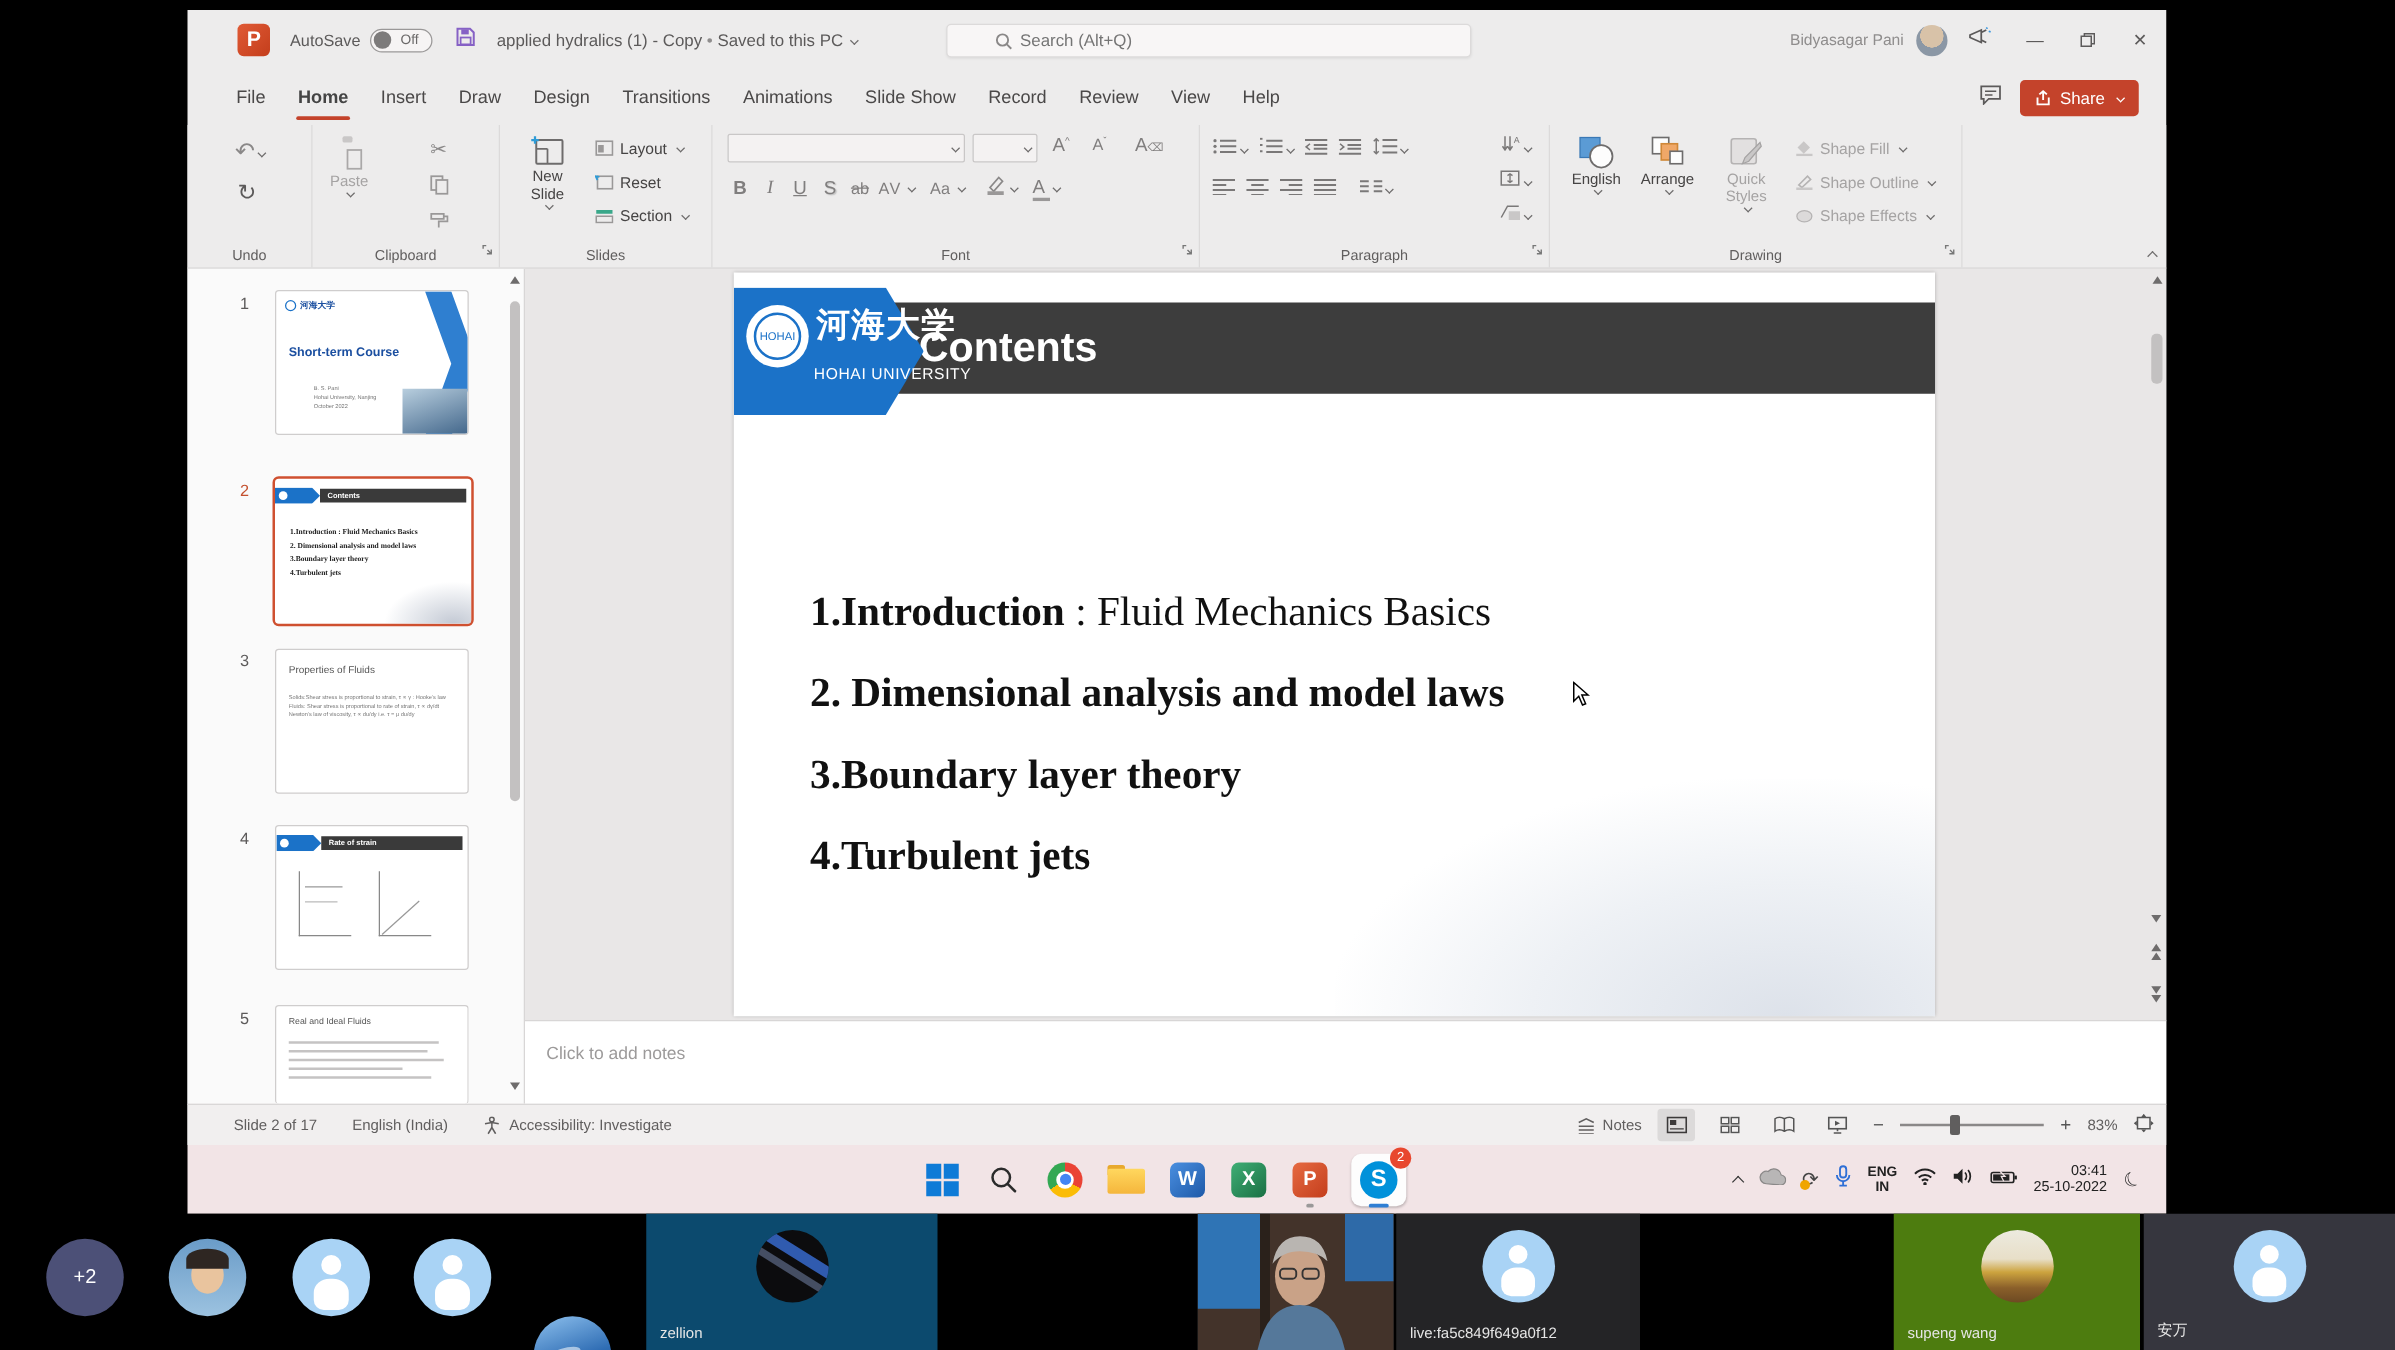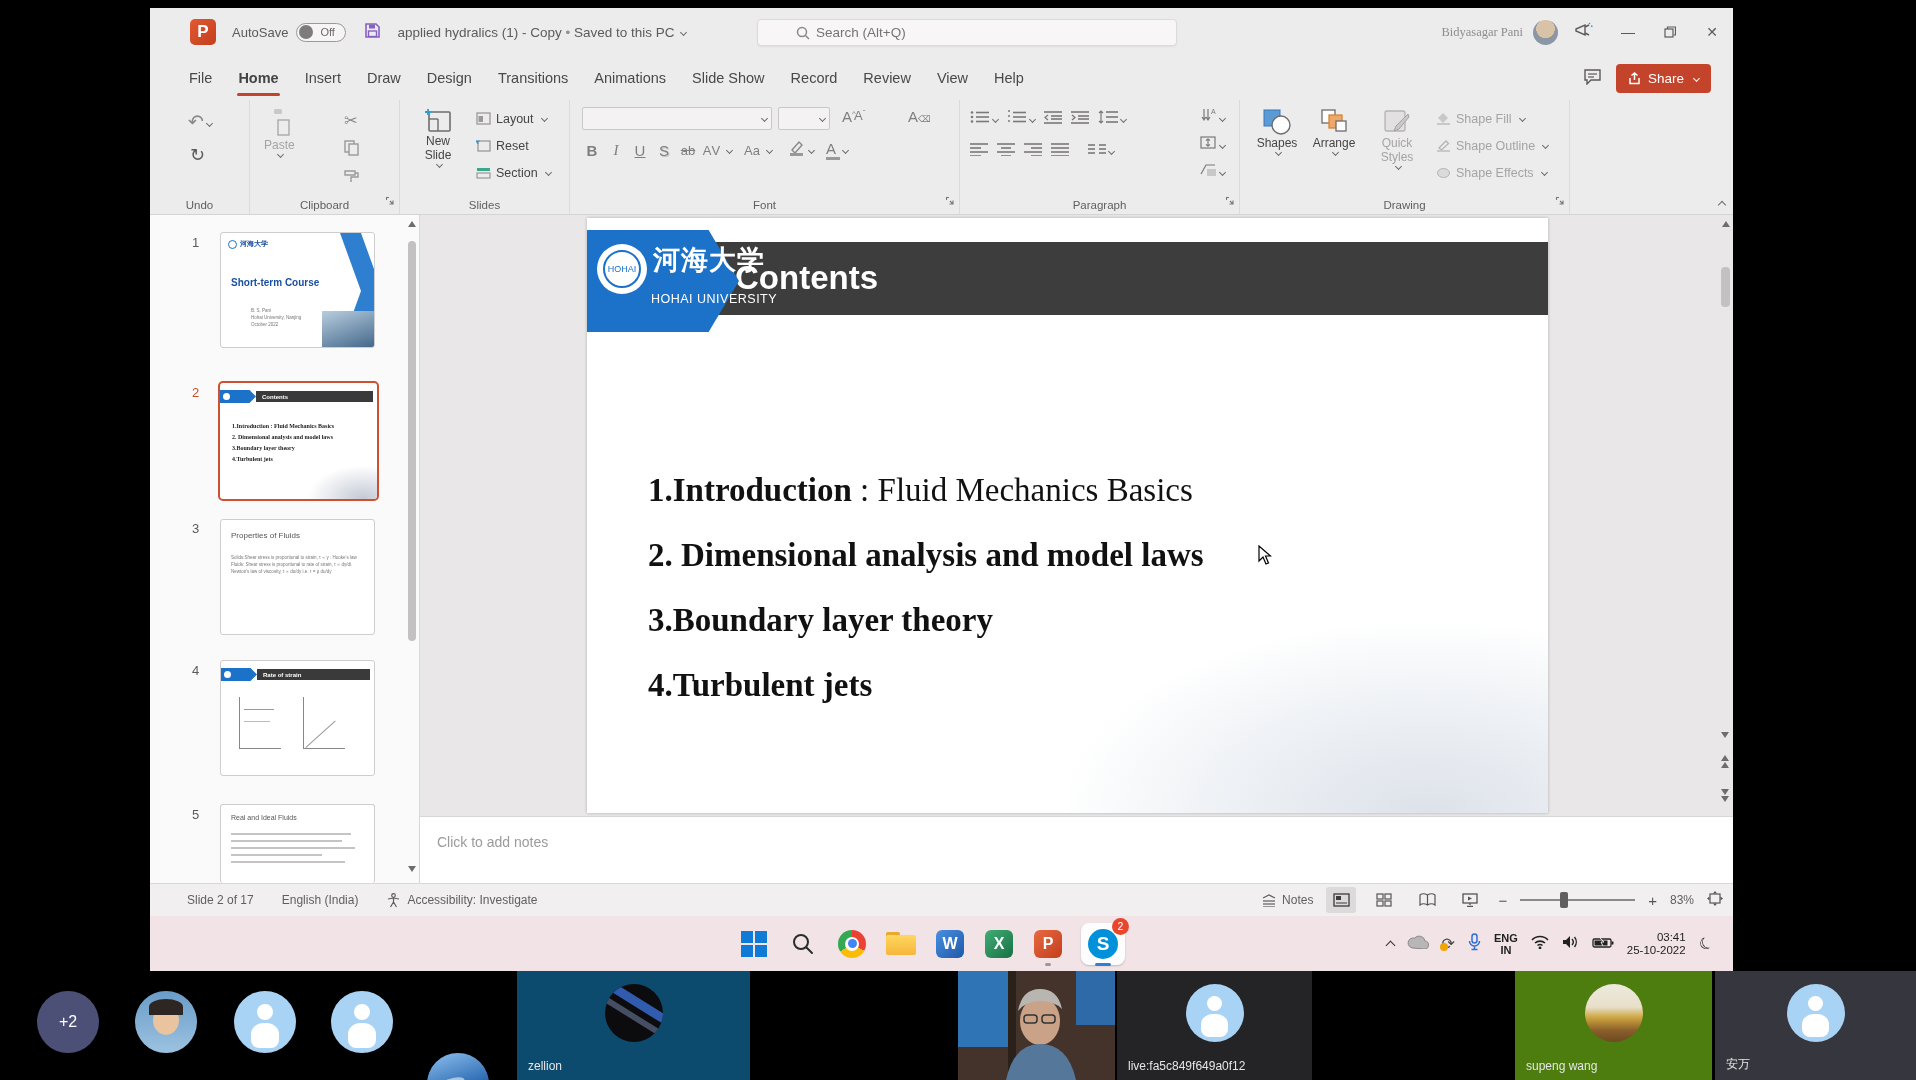--- a/index.html
+++ b/index.html
@@ -25,21 +25,21 @@
   .toggle-txt { font-size:11px; color:#6b6969; margin-left:7px; }
   .save-ic { margin-left:18px; }
   .fname { margin-left:16px; font-size:13.5px; color:#5c5a5a; white-space:nowrap;text-align:right; }
   .searchbox { position:absolute; left:607px; top:11px; width:420px; height:27px; background:#f8f6f6;
                border:1px solid #dcdada; border-radius:4px; display:flex; align-items:center;
                padding-left:58px; box-shadow:0 1px 2px rgba(0,0,0,.06); }
   .searchbox svg { position:absolute; left:38px; }
   .searchbox input { border:none; outline:none; background:transparent; font-size:13.5px; color:#8a8888;
                      width:300px; font-family:inherit; }
   .tb-right { position:absolute; right:0; top:0; height:48px; display:flex; align-items:center; }
-  .uname { font-size:12.5px; color:#8f8d8d; margin-right:10px;font-family:Liberation Serif, serif; }
+  .uname { font-size:12.5px; color:#8f8d8d; margin-right:10px; }
   .uavatar { width:25px; height:25px; border-radius:50%;
              background:radial-gradient(circle at 50% 35%,#d8c2a8 0 45%,#8b97a5 46%); margin-right:16px; }
   .winbtn { width:42px; height:48px; display:flex; align-items:center; justify-content:center;
             color:#5c5a5a; font-size:14px; }
   .megaphone { margin-right:14px; }
 
   
   .tabrow { position:relative; height:44px; display:flex; align-items:center; padding-left:26px; }
   .tab { padding:0 13px; font-size:14.5px; color:#4a4848; position:relative; height:100%;
          display:flex; align-items:center; }
@@ -352,21 +352,21 @@
      </div>
 
      <div class="rgroup" style="left:420px;width:390px">
        <div class="fbox" style="position:absolute;left:12px;top:7px;width:190px">
               <span class="chev"></span>
             </div>
        <div class="fbox" style="position:absolute;left:208px;top:7px;width:52px">
               <span class="chev"></span>
             </div>
        <span style="position:absolute;left:272px;top:8px;font-size:15px;color:#807e7e">A<sup style="font-size:8px">^</sup></span>
-       <span style="position:absolute;left:284px;top:8px;font-size:13px;color:#807e7e">A<sup style="font-size:8px">ˇ</sup></span>
+       <span style="position:absolute;left:304px;top:8px;font-size:13px;color:#807e7e">A<sup style="font-size:8px">ˇ</sup></span>
        <span style="position:absolute;left:338px;top:8px;font-size:15px;color:#807e7e">A<span style="font-size:9px">⌫</span></span>
        <div style="position:absolute;left:10px;top:40px;display:flex;align-items:center">
          <span class="fletter" style="font-weight:bold">B</span>
          <span class="fletter" style="font-style:italic;font-family:'Liberation Serif',serif">I</span>
          <span class="fletter" style="text-decoration:underline">U</span>
          <span class="fletter" style="text-shadow:1px 1px 1px #bbb">S</span>
          <span class="fletter" style="text-decoration:line-through;font-size:13px">ab</span>
          <span class="fletter" style="font-size:13px;letter-spacing:1px">AV</span>
               <span class="chev"></span>
          <span class="fletter" style="font-size:13px;margin-left:8px">Aa</span>
@@ -479,21 +479,21 @@
                 <path d="M1.5 4 V1.5 H4 M5 5 l3 3 M8 4.5 V8 H4.5" stroke="#777" stroke-width="1.1" fill="none"></path>
               </svg></span>
      </div>
 
      <div class="rgroup" style="left:1090px;width:330px">
        <div class="bigbtn" style="position:absolute;left:10px;top:8px;width:54px">
          <svg width="30" height="28" viewBox="0 0 30 28">
                 <rect x="2" y="2" width="16" height="16" fill="#5b9bd5" stroke="#3a78b5"></rect>
                 <circle cx="19" cy="17" r="9" fill="#fdfdfd" stroke="#6e6c6c" stroke-width="1.4"></circle>
               </svg>
-         <span>Shapes</span>
+         <span>English</span>
          <span class="chev"></span>
        </div>
        <div class="bigbtn" style="position:absolute;left:66px;top:8px;width:56px">
          <svg width="30" height="28" viewBox="0 0 30 28">
                 <rect x="3" y="2" width="13" height="13" fill="#fdfdfd" stroke="#6e6c6c" stroke-width="1.3"></rect>
                 <rect x="10" y="7" width="13" height="13" fill="#f0a868" stroke="#d08838" stroke-width="1.3"></rect>
                 <rect x="17" y="13" width="10" height="10" fill="#fdfdfd" stroke="#6e6c6c" stroke-width="1.3"></rect>
               </svg>
          <span>Arrange</span>
          <span class="chev"></span>

